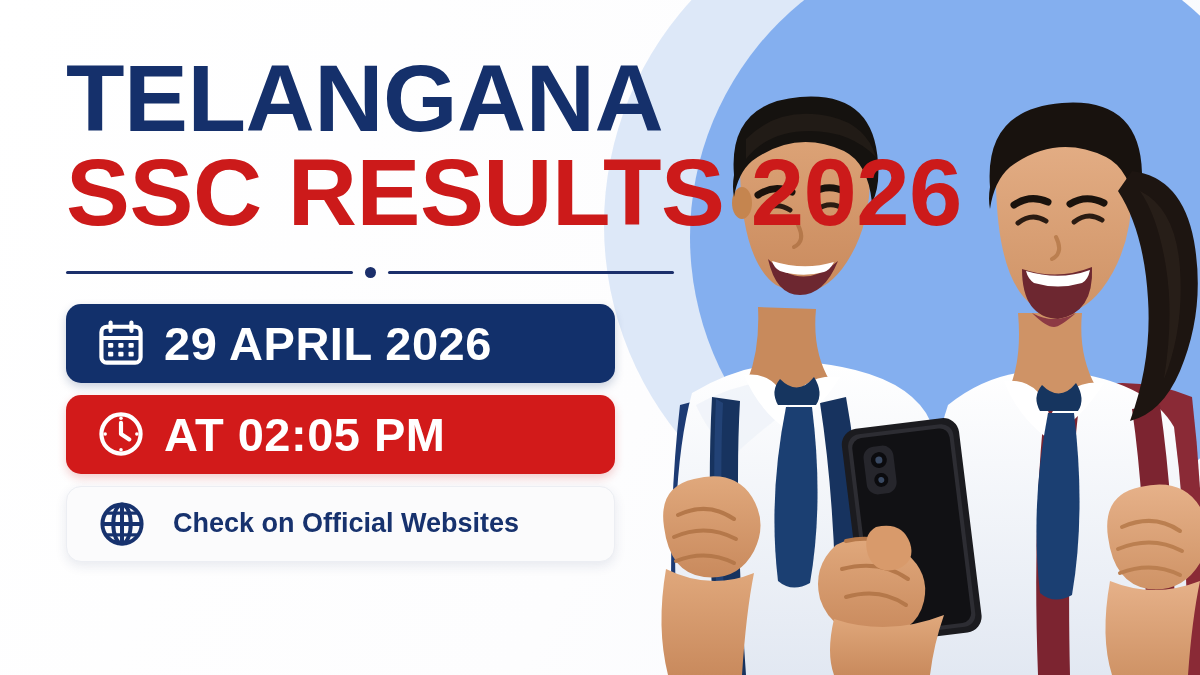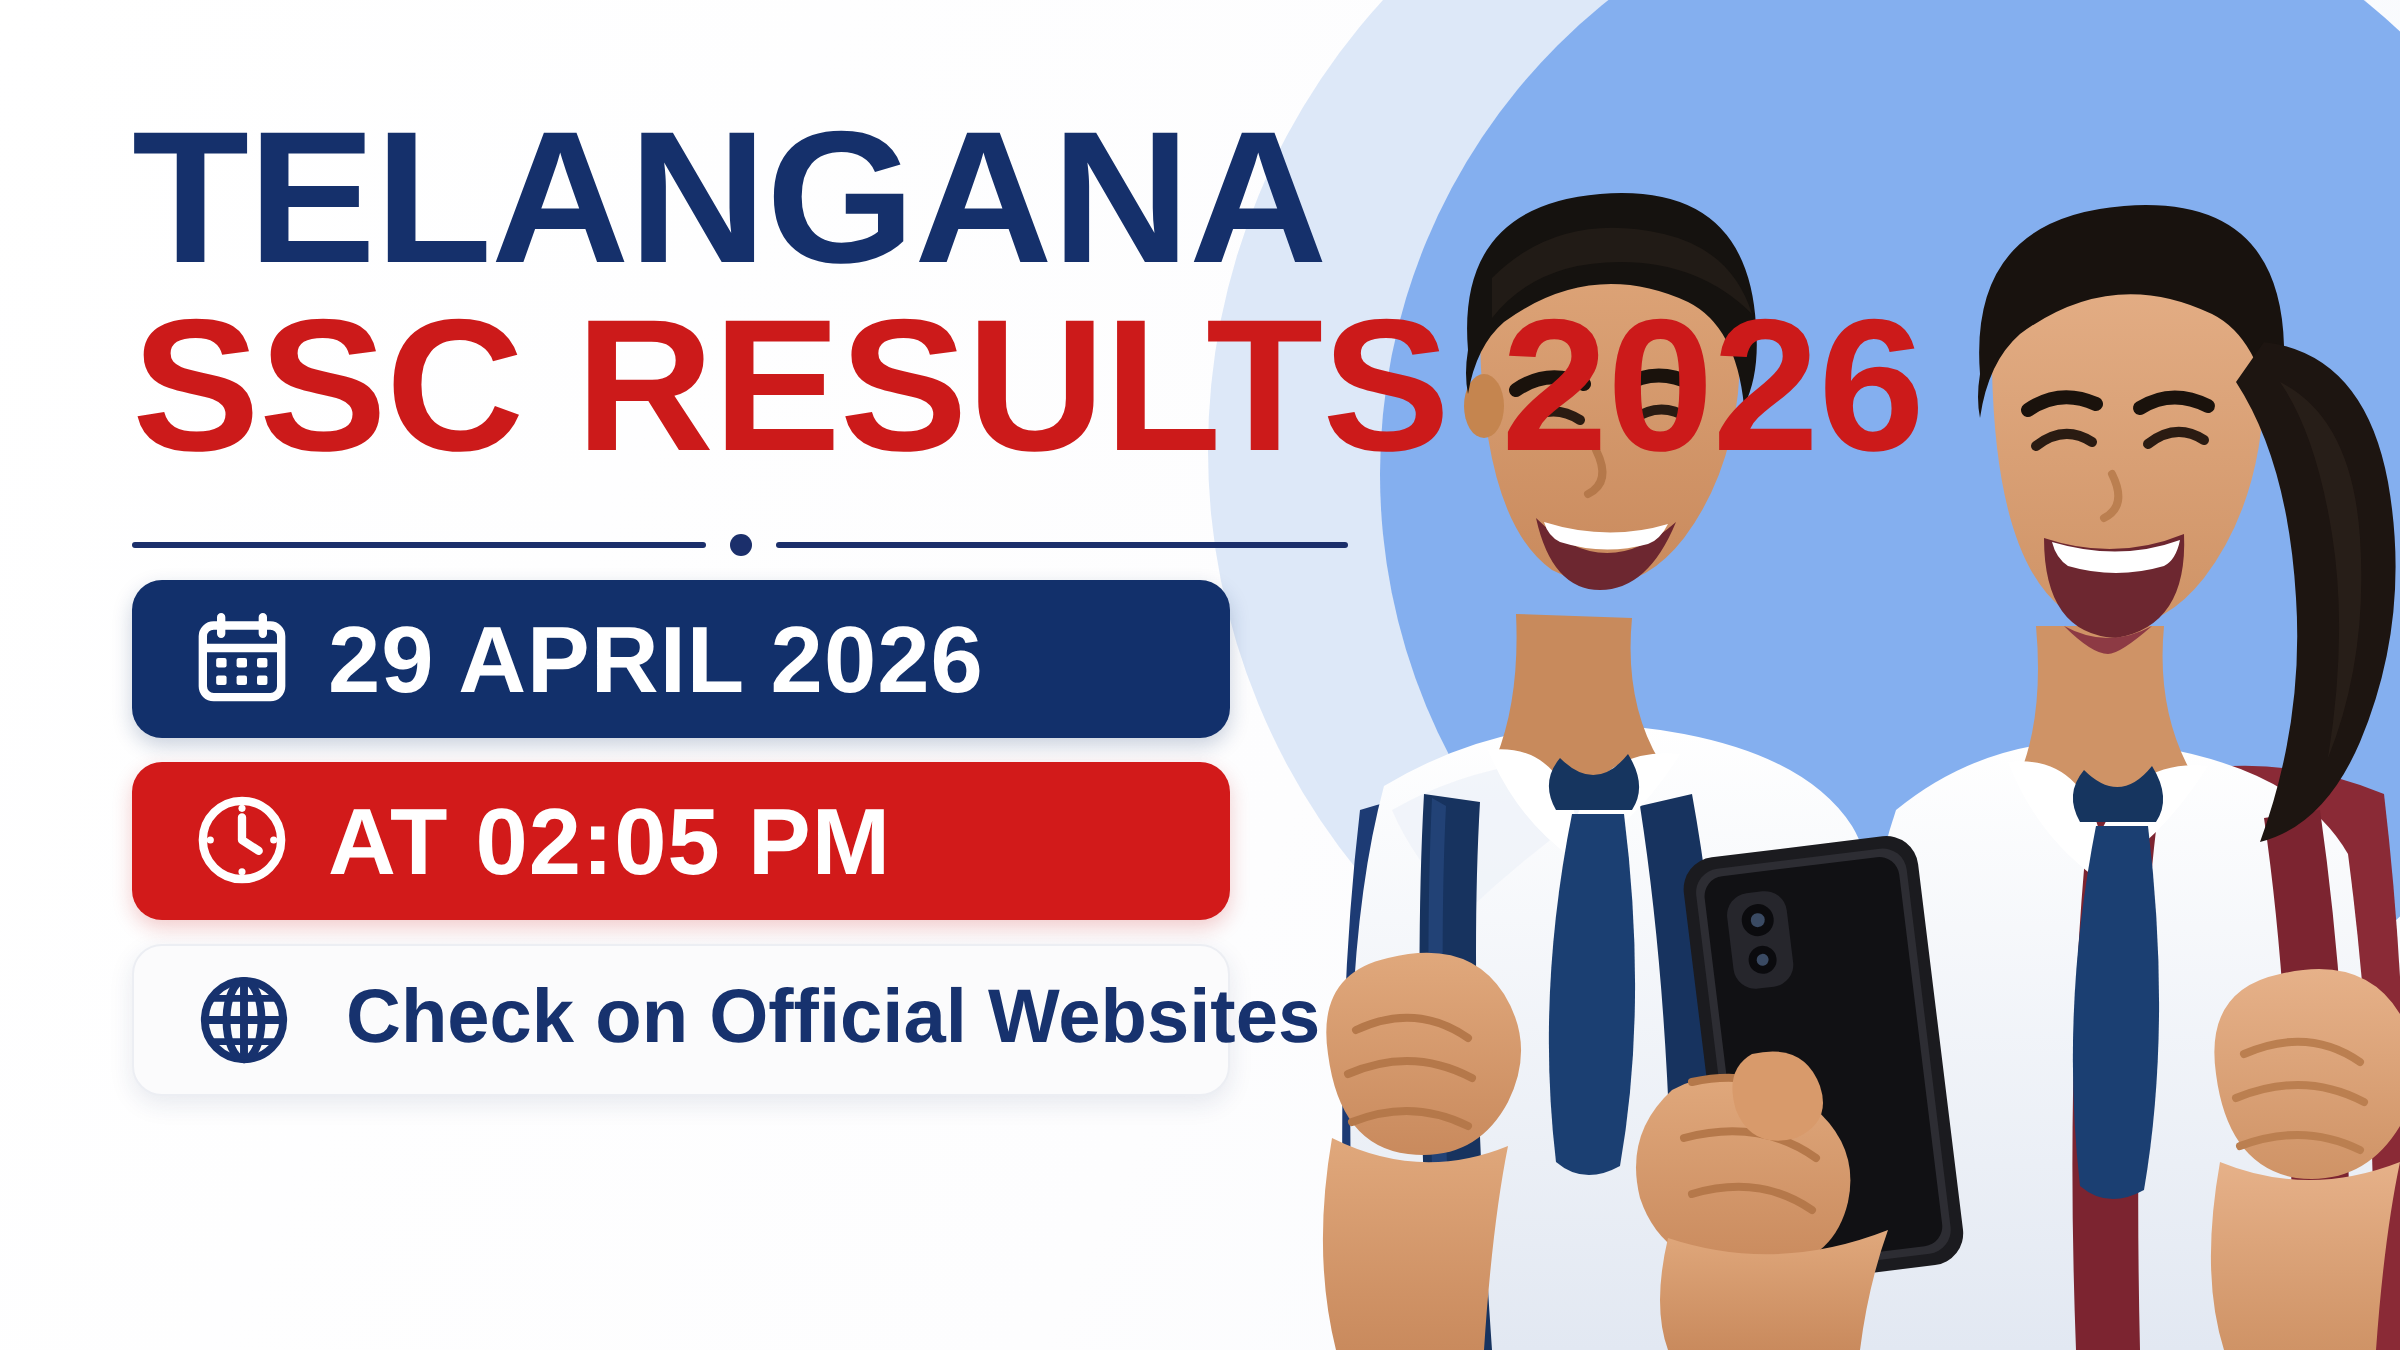--- a/index.html
+++ b/index.html
@@ -91,21 +91,21 @@
   }
   .divider .dot {
     width:11px; height:11px;
     border-radius:50%;
     background:#1b2f6b;
     margin:0 12px;
     flex:none;
   }
 
   
-  .badges { margin-top:12px; }
+  .badges { margin-top:26px; }
 
   .badge {
     display:flex;
     align-items:center;
     width:549px;
     height:79px;
     border-radius:15px;
     padding-left:28px;
     margin-bottom:12px;
   }
@@ -139,21 +139,21 @@
   .badge-web {
     background:#fbfbfc;
     border:1px solid #eceef3;
     box-shadow:0 4px 12px rgba(30,48,95,0.10);
     height:76px;
     border-radius:15px;
   }
   .badge-web .icon { margin-right:24px; }
   .badge-web .txt {
     color:#17326e;
-    font-size:38px;
+    font-size:27px;
     letter-spacing:0;
   }
 </style>
 </head>
 <body>
 
 <div class="poster">
 
   <div class="ring-outer"></div>
   <div class="ring-inner"></div>

